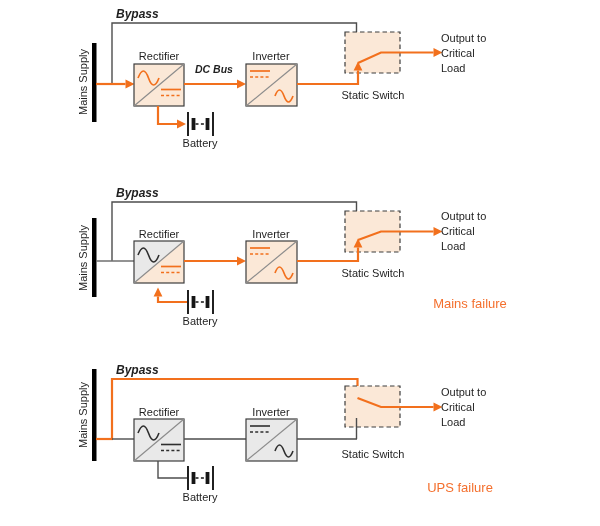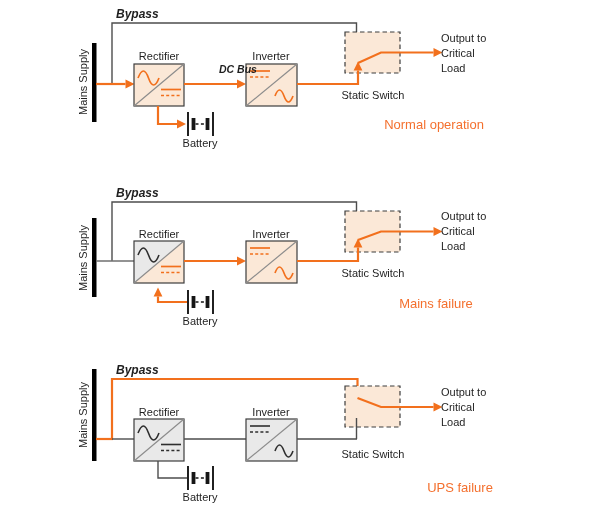--- a/index.html
+++ b/index.html
@@ -25,21 +25,21 @@
   .ah  { fill:var(--orange); stroke:none; }
   .bat { stroke:#161616; fill:none; }
   .bl  { stroke-width:1.9; }
   .bs  { stroke-width:3.8; }
   .bd  { stroke-width:1.3; stroke-dasharray:3 2.4; }
 
   
   .lbl { position:absolute; color:var(--text); font-size:11px; line-height:1.25; white-space:nowrap; }
   .ctr { transform:translateX(-50%); }
   .ital { font-style:italic; font-weight:bold; font-size:12px; }
-  .dcb { font-style:italic; font-weight:bold; font-size:10.5px;margin-left:24px; }
+  .dcb { font-style:italic; font-weight:bold; font-size:10.5px; }
   .rot { transform:translate(-50%,-50%) rotate(-90deg); }
   .out { width:58px; white-space:normal; transform:translateX(-50%); line-height:15px; }
   .status { font-size:13px; color:var(--status_orange); transform:translateX(-50%); }
 </style>
 </head>
 <body>
 
 <div id="stage">
 
 <svg width="600" height="526" viewBox="0 0 600 526">
@@ -160,30 +160,29 @@
 </svg>
 
 <div class="lbl ital" style="left:116px; top:7px;">Bypass</div>
 <div class="lbl rot" style="left:84px; top:82px;">Mains Supply</div>
 <div class="lbl ctr" style="left:159px; top:50px;">Rectifier</div>
 <div class="lbl dcb ctr" style="left:214px; top:63px;">DC Bus</div>
 <div class="lbl ctr" style="left:271px; top:50px;">Inverter</div>
 <div class="lbl ctr" style="left:373px; top:89px;">Static Switch</div>
 <div class="lbl out" style="left:470px; top:31px;">Output to Critical Load</div>
 <div class="lbl ctr" style="left:200px; top:137px;">Battery</div>
-<div class="lbl status" style="left:434px; top:117px;">Normal operation</div>
 
 <div class="lbl ital" style="left:116px; top:186px;">Bypass</div>
 <div class="lbl rot" style="left:84px; top:258px;">Mains Supply</div>
 <div class="lbl ctr" style="left:159px; top:228px;">Rectifier</div>
 <div class="lbl ctr" style="left:271px; top:228px;">Inverter</div>
 <div class="lbl ctr" style="left:373px; top:267px;">Static Switch</div>
 <div class="lbl out" style="left:470px; top:209px;">Output to Critical Load</div>
 <div class="lbl ctr" style="left:200px; top:315px;">Battery</div>
-<div class="lbl status" style="left:436px; top:296px;">Mains failure</div>
+<div class="lbl status" style="left:470px; top:296px;">Mains failure</div>
 
 <div class="lbl ital" style="left:116px; top:363px;">Bypass</div>
 <div class="lbl rot" style="left:84px; top:415px;">Mains Supply</div>
 <div class="lbl ctr" style="left:159px; top:406px;">Rectifier</div>
 <div class="lbl ctr" style="left:271px; top:406px;">Inverter</div>
 <div class="lbl ctr" style="left:373px; top:448px;">Static Switch</div>
 <div class="lbl out" style="left:470px; top:385px;">Output to Critical Load</div>
 <div class="lbl ctr" style="left:200px; top:491px;">Battery</div>
 <div class="lbl status" style="left:460px; top:480px;">UPS failure</div>
 

